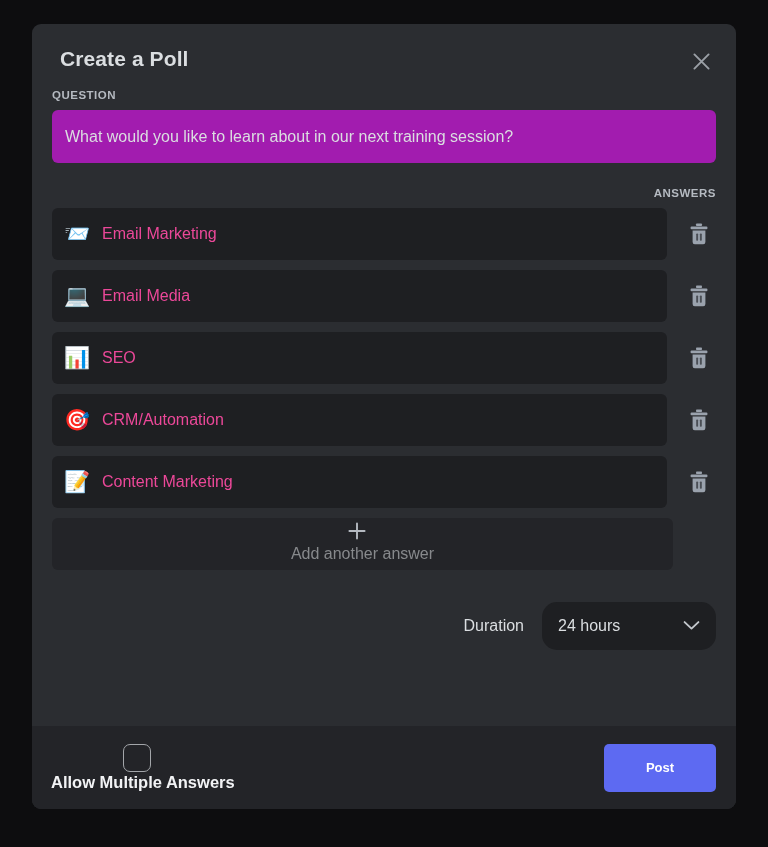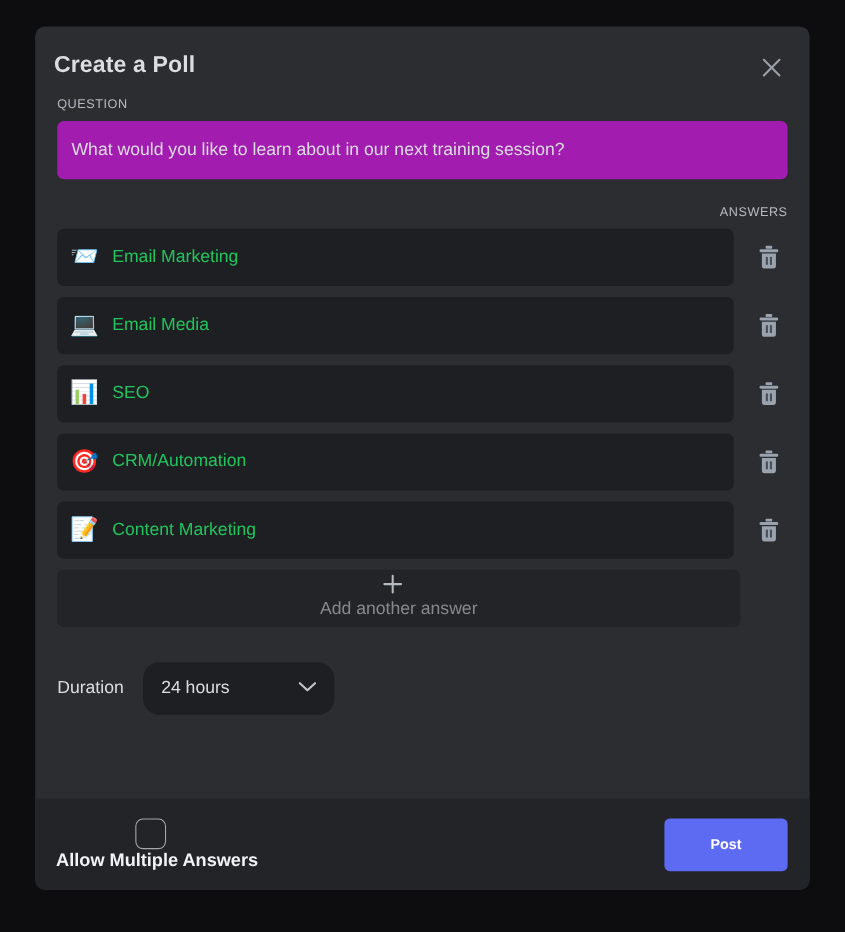--- a/index.html
+++ b/index.html
@@ -29,23 +29,22 @@
     background: #2b2d31;
     border-radius: 9px;
     overflow: hidden;
     display: flex;
     flex-direction: column;
   }
 
   
   .modal-header {
     position: relative;
-    padding: 22px 24px 0 4px;
+    padding: 22px 24px 0 28px;
     flex: none;
-    margin-left: 13px;
   }
 
   .modal-title {
     font-size: 21px;
     font-weight: bold;
     color: #dbdee1;
     letter-spacing: 0.1px;
     line-height: 26px;
   }
 
@@ -65,21 +64,21 @@
 
   
   .modal-body {
     flex: 1 1 auto;
     padding: 0 20px;
     overflow: hidden;
   }
 
   .section-label {
     font-size: 11.5px;
-    font-weight: normal;
+    font-weight: bold;
     letter-spacing: 0.5px;
     color: #b5bac1;
     margin-top: 17px;
     margin-bottom: 9px;
   }
   .section-label.answers { margin-top: 24px; text-align: right; }
 
   
   .question-field {
     width: 664px;
@@ -124,21 +123,21 @@
     font-size: 21px;
     line-height: 26px;
     text-align: center;
     flex: none;
     margin-right: 12px;
     cursor: pointer;
   }
 
   .answer-text {
     font-size: 16px;
-    color: #22c55e;
+    color: #ec4899;
     line-height: 20px;
     white-space: nowrap;
   }
 
   .delete-btn {
     width: 34px;
     height: 34px;
     margin-left: 15px;
     display: flex;
     align-items: center;
@@ -174,20 +173,21 @@
     color: #87898c;
     line-height: 20px;
   }
 
   
   .duration-row {
     display: flex;
     align-items: center;
     margin-top: 22px;
     padding-left: 0;
+    justify-content: flex-end;
   }
   .duration-label {
     font-size: 16px;
     color: #dbdee1;
     margin-right: 18px;
     margin-left: 0;
   }
   .duration-select {
     width: 174px;
     height: 48px;

